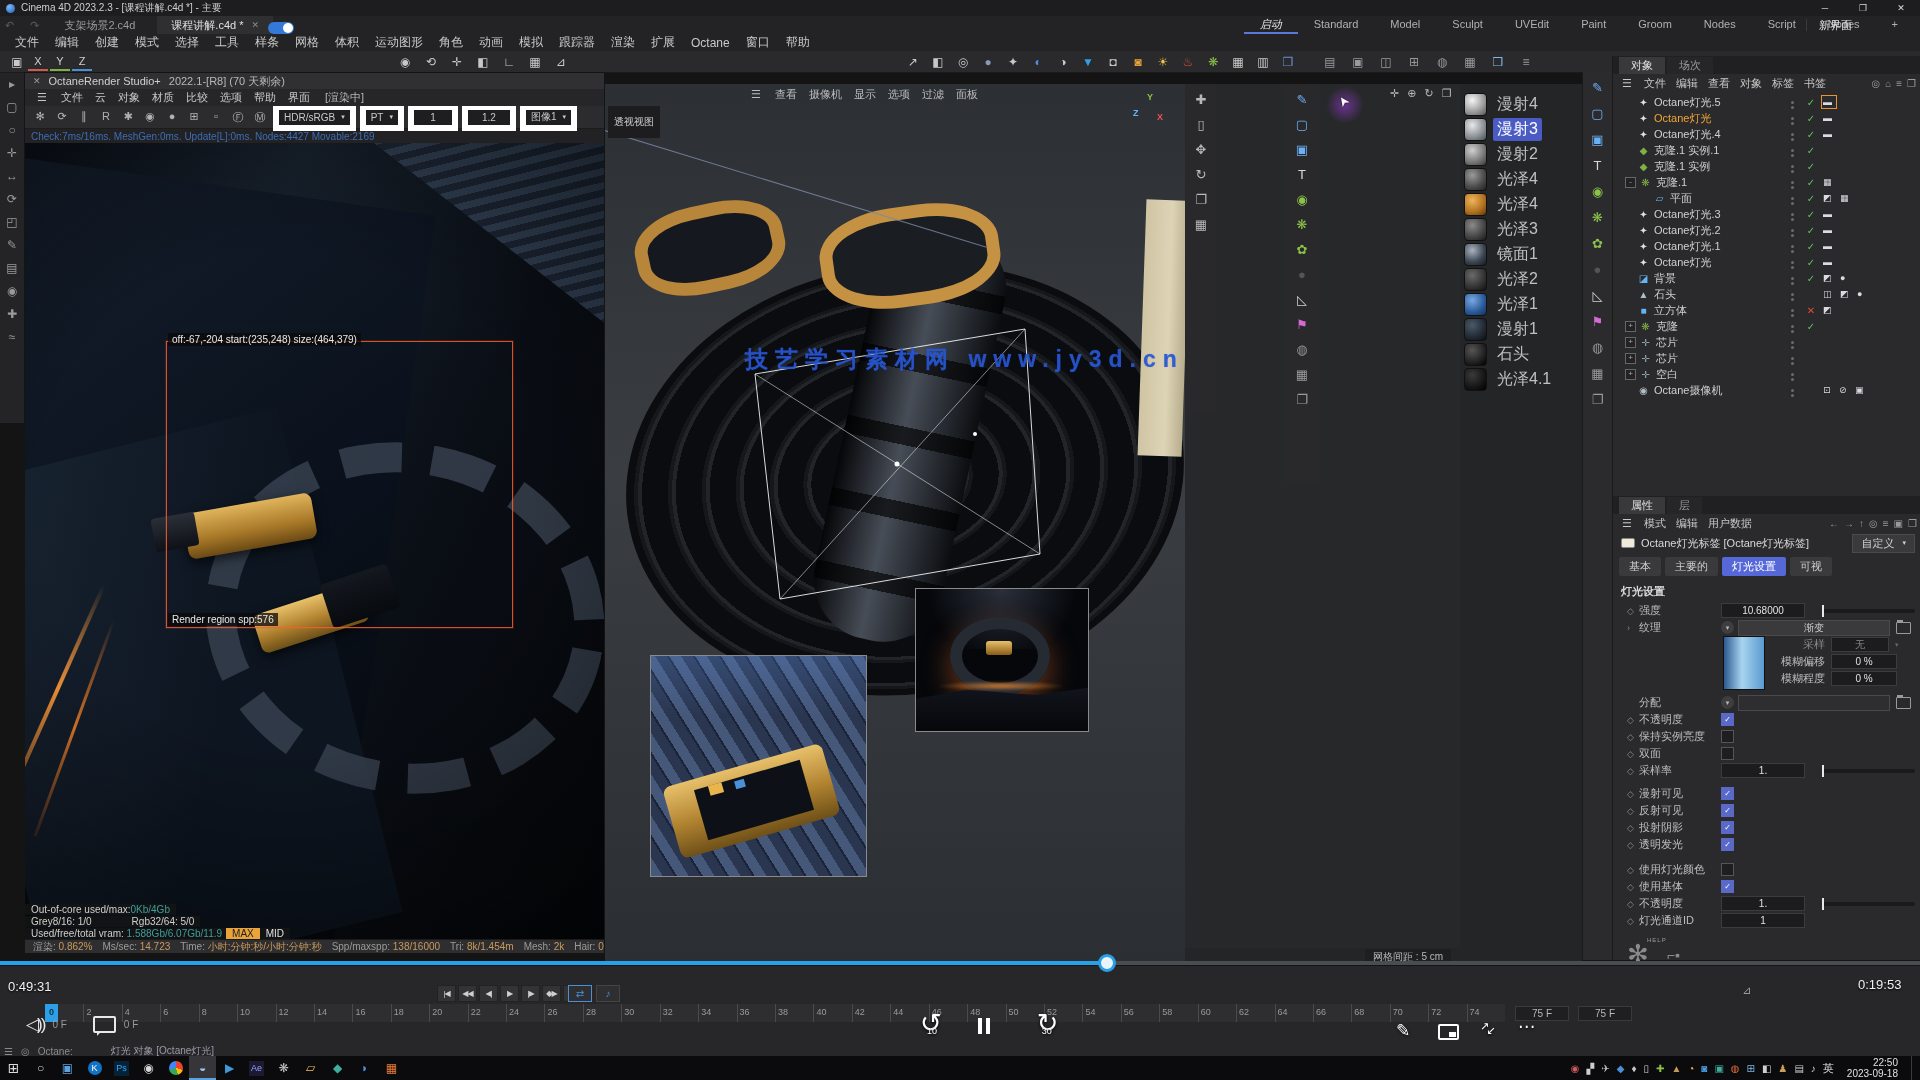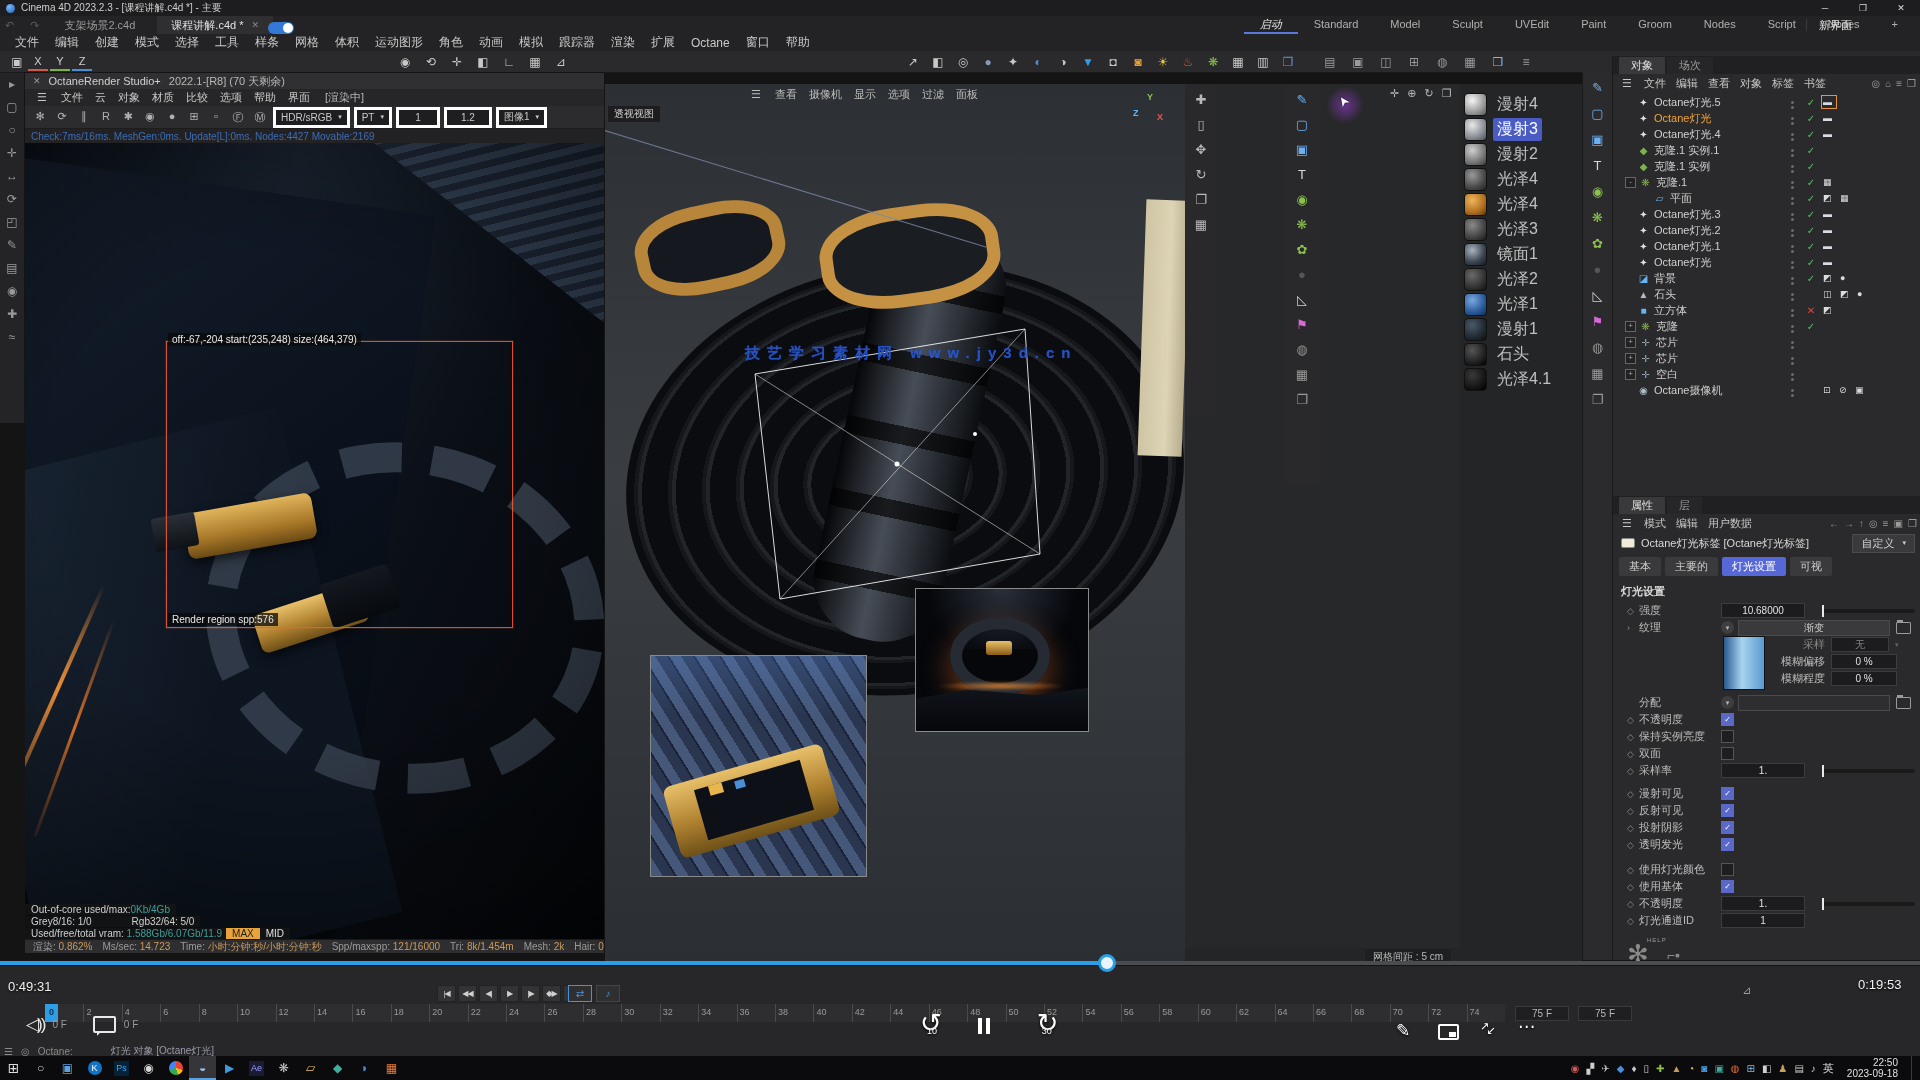--- a/index.html
+++ b/index.html
@@ -35,41 +35,41 @@
   .lefttools{left:0;top:73px;width:24px;height:350px;background:#242426;display:flex;flex-direction:column;align-items:center;padding-top:4px;box-sizing:border-box;gap:9px}
   .lt-ic{font-size:12px;color:#9a9a9a}
   
   .oxwin{left:24px;top:72px;width:581px;height:882px;background:#262628;border:1px solid #141414;box-sizing:border-box}
   .ox-title{height:16px;background:#303032;display:flex;align-items:center;gap:8px;padding:0 8px;font-size:11px;color:#d0d0d0}
   .ox-menu{height:17px;background:#262628;display:flex;align-items:center;gap:2px;padding:0 6px;font-size:11px;position:relative}
   .ox-menu .menuitem{font-size:11px;padding:0 6px}
   .ox-render-badge{position:absolute;left:300px;color:#b8b8b8}
   .ox-tool{height:23px;background:#2c2c2e;display:flex;align-items:center;gap:4px;padding:0 6px;border-bottom:1px solid #1c1c1c;box-sizing:border-box}
   .ox-tic{font-size:11px;color:#b0b0b0;width:18px;text-align:center}
-  .ox-dd{background:#1e1e20;border:3px solid #ffffff;height:15px;display:flex;align-items:center;gap:6px;padding:0 5px;color:#c8c8c8;font-size:10px}
+  .ox-dd{background:#1e1e20;border:6px solid #ffffff;height:15px;display:flex;align-items:center;gap:6px;padding:0 5px;color:#c8c8c8;font-size:10px}
   .ox-status{height:14px;background:#222224;color:#3d6db5;font-size:10px;display:flex;align-items:center;padding:0 6px}
   .ox-img{position:absolute;left:0;top:70px;width:579px;height:798px;overflow:hidden;background:linear-gradient(115deg,#0b1018 0%,#18222e 30%,#0a0e15 62%,#05070a 100%)}
   .art{position:absolute}
   .ox-region{position:absolute;border:1px solid rgba(255,92,44,.85);box-shadow:0 0 0 1px rgba(255,92,44,.15)}
   .ox-rlabel{position:absolute;background:rgba(10,10,10,.75);color:#e8e8e8;font-size:10px;padding:1px 4px;white-space:nowrap}
   .ox-vram{position:absolute;left:0;top:761px;font-size:10px;line-height:11px}
   .ox-vram .line{background:rgba(20,20,20,.85);display:inline-block;padding:0 6px;margin-bottom:1px;color:#cfcfcf;white-space:nowrap}
   .tealv{color:#3f9e9a}
   .badge-max{background:#e8a33a;color:#222;padding:0 6px;font-size:10px;margin-left:4px}
   .badge-mid{color:#e0e0e0;margin-left:6px;border-bottom:1px solid #888}
   .ox-bar{position:absolute;left:0;bottom:0;width:100%;height:14px;background:#2e2e30;display:flex;align-items:center;gap:10px;padding:0 8px;font-size:10px;box-sizing:border-box;border-top:1px solid #1a1a1a}
   .ox-bar .k{color:#9a9a9a}.ox-bar .v{color:#c99a5a}
   
   .vp{left:605px;top:84px;width:580px;height:881px;background:linear-gradient(180deg,#2c2f33,#3a3d42 45%,#2b2e32);overflow:hidden}
   .vp-menu{position:absolute;left:140px;top:3px;display:flex;gap:2px;align-items:center}
   .vp-menu .menuitem{font-size:11px;color:#bdbdbd;padding:0 6px}
-  .vp-label{position:absolute;left:3px;top:22px;background:#1d1d1f;color:#cfcfcf;padding:1px 6px;font-size:10px}
+  .vp-label{position:absolute;left:3px;top:22px;background:#1d1d1f;color:#cfcfcf;padding:9px 6px;font-size:10px}
   .axis{position:absolute;right:14px;top:8px;width:40px;height:36px;font-size:9px;font-weight:bold}
   .axis span{position:absolute}
-  .wm{color:rgba(40,86,210,.85);font-weight:bold;font-size:15px;letter-spacing:7px;white-space:nowrap;text-shadow:0 0 1px rgba(40,86,210,.6)}
+  .wm{color:rgba(40,86,210,.85);font-weight:bold;font-size:23px;letter-spacing:7px;white-space:nowrap;text-shadow:0 0 1px rgba(40,86,210,.6)}
   
   .palette{background:#29292b;display:flex;flex-direction:column;align-items:center;gap:10px;padding-top:8px;box-sizing:border-box}
   .pal-ic{font-size:13px}
   .midzone{left:1185px;top:84px;width:275px;height:881px;background:#27282a}
   .gridbar{left:1185px;top:948px;width:397px;height:17px;background:#232527;display:flex;align-items:center;justify-content:flex-end;gap:8px;padding:0 8px;box-sizing:border-box}
   .gridlabel{background:#1d1f21;color:#b8b8b8;font-size:10px;padding:1px 8px}
   .minislider{width:80px;height:3px;background:#6a74b8;border-radius:2px;position:relative}
   .minislider::after{content:"";position:absolute;right:14px;top:-4px;width:3px;height:11px;background:#d8d8d8}
   
   .mats{left:1460px;top:84px;width:122px;height:881px;background:#232527;padding-top:8px;box-sizing:border-box}
@@ -392,21 +392,21 @@
       <div class="line"><span>Out-of-core used/max:</span><span class="tealv">0Kb/4Gb</span></div><br>
       <div class="line"><span>Grey8/16: 1/0</span><span style="display:inline-block;width:40px"></span><span>Rgb32/64: 5/0</span></div><br>
       <div class="line"><span>Used/free/total vram:</span> <span class="tealv">1.588Gb/6.07Gb/11.9</span><span class="badge-max">MAX</span><span class="badge-mid">MID</span></div>
     </div>
   </div>
 
   <div class="ox-bar">
     <span style="white-space:nowrap"><span class="k">渲染:</span> <span class="v">0.862%</span></span>
       <span style="white-space:nowrap"><span class="k">Ms/sec:</span> <span class="v">14.723</span></span>
       <span style="white-space:nowrap"><span class="k">Time:</span> <span class="v">小时:分钟:秒/小时:分钟:秒</span></span>
-      <span style="white-space:nowrap"><span class="k">Spp/maxspp:</span> <span class="v">121/16000</span></span>
+      <span style="white-space:nowrap"><span class="k">Spp/maxspp:</span> <span class="v">138/16000</span></span>
       <span style="white-space:nowrap"><span class="k">Tri:</span> <span class="v">8k/1.454m</span></span>
       <span style="white-space:nowrap"><span class="k">Mesh:</span> <span class="v">2k</span></span>
       <span style="white-space:nowrap"><span class="k">Hair:</span> <span class="v">0</span></span>
       <span style="white-space:nowrap"><span class="k">RTX:</span> <span class="v">on</span></span>
       <span style="white-space:nowrap"><span class="k">GPU:1</span> <span class="v">50</span></span>
   </div>
 </div>
 
 
 <div class="r vp">

